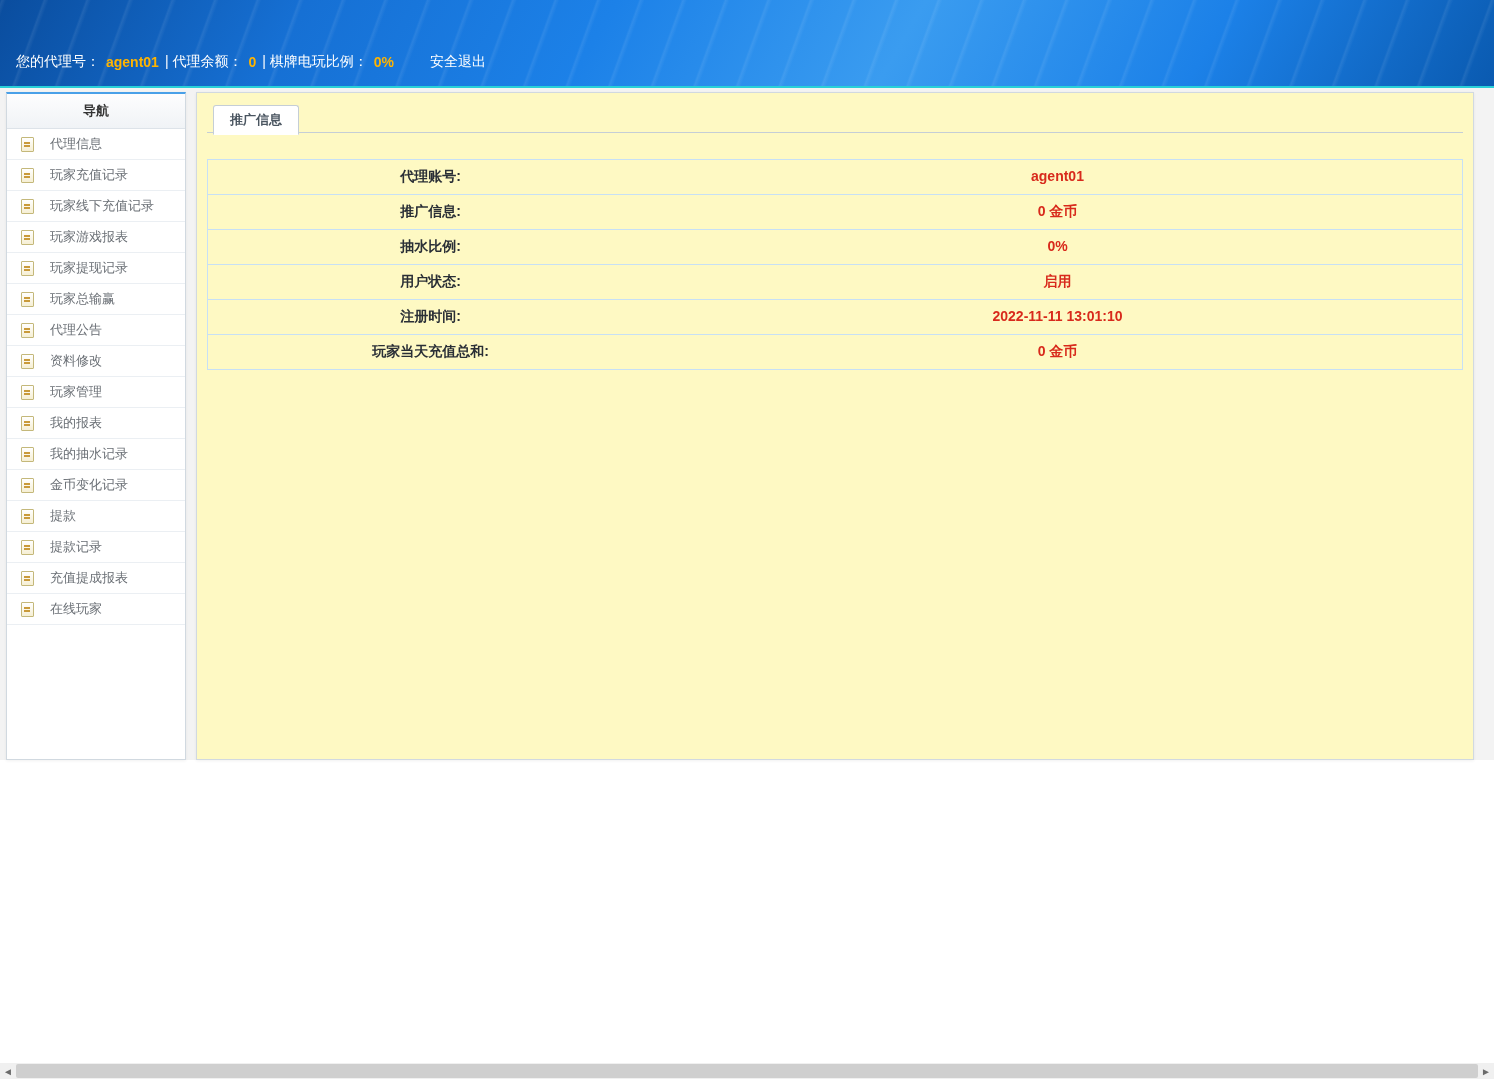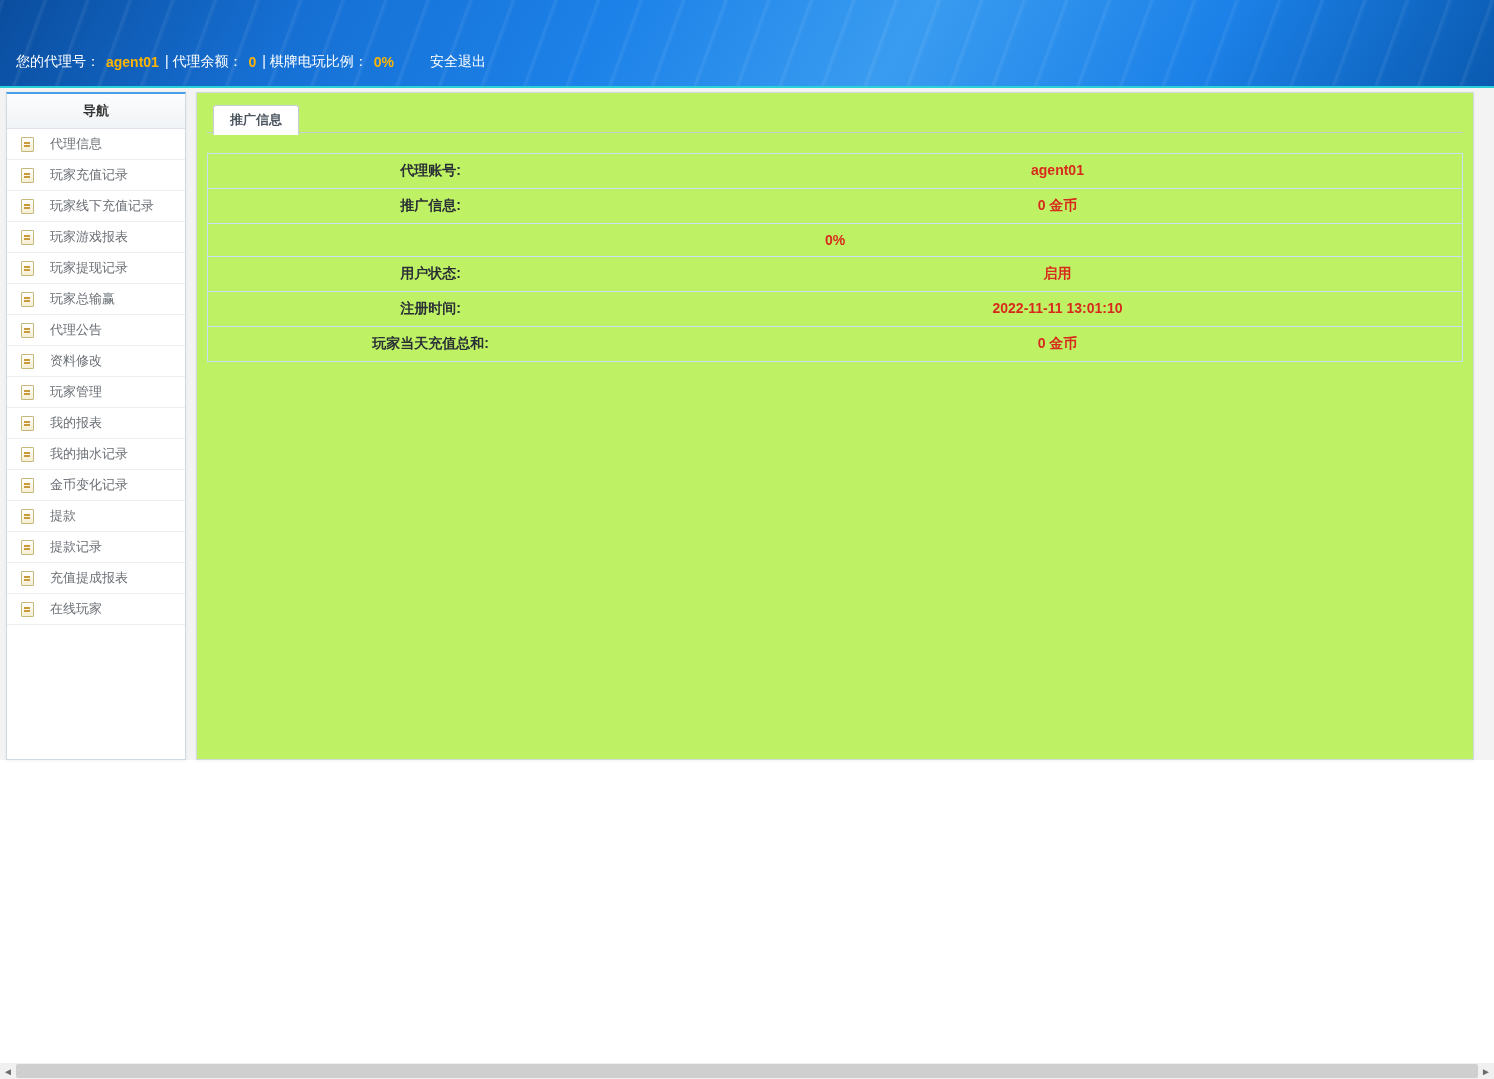--- a/index.html
+++ b/index.html
@@ -85,21 +85,21 @@
       width: 6px;
       height: 2px;
       background: #c99a3a;
       top: 4px;
       left: 2px;
       box-shadow: 0 3px 0 #c99a3a;
     }
     
     .main {
       flex: 1;
-      background: #bef264;
+      background: #fef9c3;
       border: 1px solid #d1d9e0;
       box-shadow: 0 1px 3px rgba(0,0,0,0.06);
       padding: 12px 10px 10px 10px;
       position: relative;
       overflow: hidden;
     }
     .tab-strip { position: relative; height: 28px; }
     .tab {
       position: absolute;
       left: 6px;
@@ -115,21 +115,21 @@
       z-index: 2;
     }
     .tab-underline {
       position: absolute;
       left: 0; right: 0; bottom: 0;
       height: 1px;
       background: #c5ced6;
     }
     
     .info-panel {
-      margin-top: 20px;
+      margin-top: 26px;
       border: 1px solid #c7e0f5;
     }
     .info-row {
       display: flex;
       border-bottom: 1px solid #c7e0f5;
       font-size: 14px;
     }
     .info-row:last-child { border-bottom: none; }
     .info-label {
       width: 445px;
@@ -268,20 +268,21 @@
       <div class="info-panel">
         <div class="info-row">
           <div class="info-label">代理账号:</div>
           <div class="info-value">agent01</div>
         </div>
         <div class="info-row">
           <div class="info-label">推广信息:</div>
           <div class="info-value">0 金币</div>
         </div>
         <div class="info-row">
+          <div class="info-label">抽水比例:</div>
           <div class="info-value">0%</div>
         </div>
         <div class="info-row">
           <div class="info-label">用户状态:</div>
           <div class="info-value">启用</div>
         </div>
         <div class="info-row">
           <div class="info-label">注册时间:</div>
           <div class="info-value">2022-11-11 13:01:10</div>
         </div>

